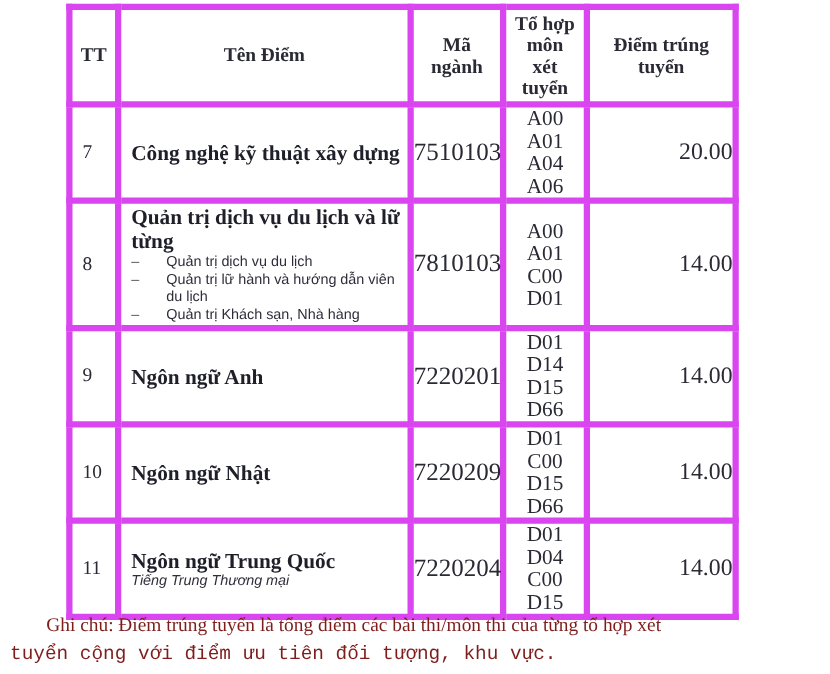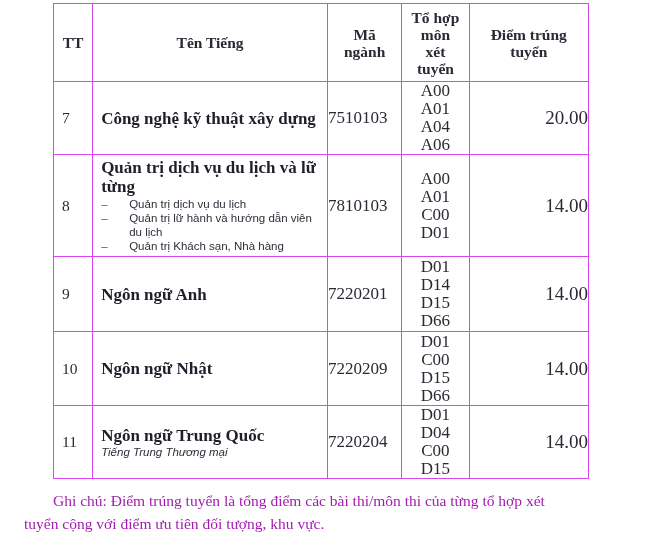--- a/index.html
+++ b/index.html
@@ -17,21 +17,21 @@
   }
   .table {
     position: absolute;
     left: 53px;
     top: 3px;
     width: 536px;
     border-collapse: collapse;
     table-layout: fixed;
   }
   .table td, .table th {
-    border: 1px solid #d946ef;
+    border: 5px solid #d946ef;
     padding: 0;
     vertical-align: middle;
   }
   .table th {
     font-weight: bold;
     font-size: 15.5px;
     line-height: 17px;
     text-align: center;
     color: #2a2a35;
   }
@@ -84,63 +84,64 @@
     color: #2e2e3a;
   }
   .sub-list li .dash {
     position: absolute;
     left: 0;
     top: 0;
     color: #555;
   }
   td.code {
     text-align: left;
-    font-size: 17px;
+    font-size: 20px;
   }
   td.combo {
     text-align: center;
     font-size: 17px;
     line-height: 18px;
   }
   td.score {
     text-align: right;
     font-size: 19px;
   }
   .note {
     position: absolute;
-    left: 24px;
+    left: 8px;
     top: 489px;
     width: 600px;
     font-size: 15.5px;
     line-height: 23px;
-    color: #a21caf;
+    color: #7f1d1d;
   }
   .note .line1 {
     display: block;
     padding-left: 29px;
   }
   .note .line2 {
     display: block;
+    font-family: Liberation Mono, monospace;
   }
 </style>
 </head>
 <body>
 
 <table class="table">
   <colgroup>
     <col class="col-tt">
     <col class="col-name">
     <col class="col-code">
     <col class="col-combo">
     <col class="col-score">
   </colgroup>
   <thead>
     <tr class="head">
       <th><span>TT</span></th>
-      <th><span>Tên Tiếng</span></th>
+      <th><span>Tên Điểm</span></th>
       <th>
         <div>Mã</div>
         <div>ngành</div>
       </th>
       <th>
         <div>Tổ hợp</div>
         <div>môn</div>
         <div>xét</div>
         <div>tuyển</div>
       </th>

